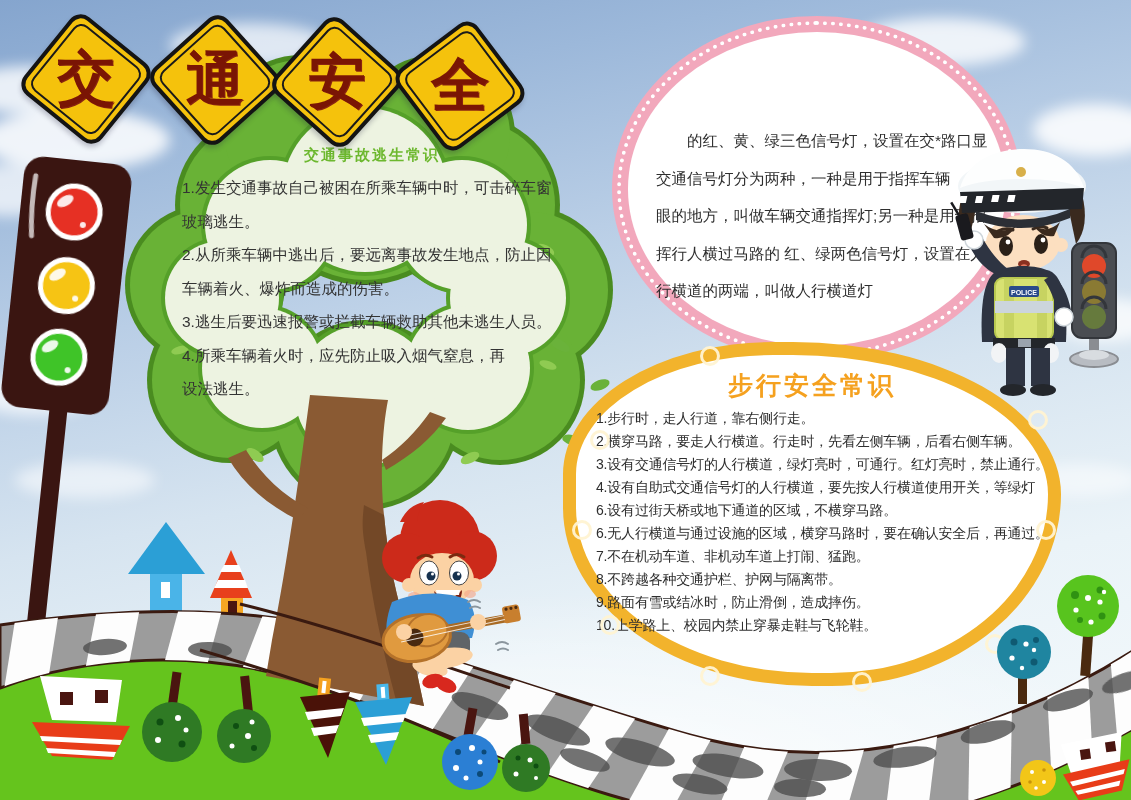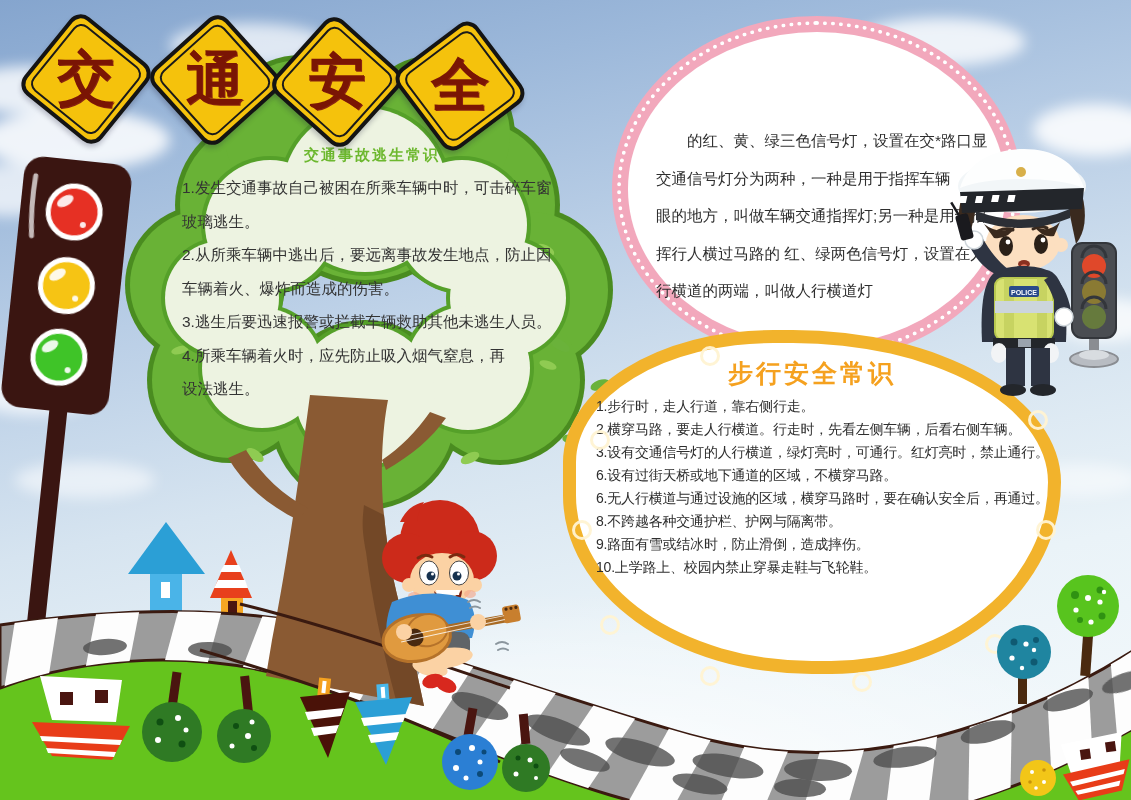--- a/index.html
+++ b/index.html
@@ -21,21 +21,21 @@
   
   .pink-bubble{position:absolute;left:612px;top:16px;width:410px;height:346px;background:#f2a8bc;border-radius:50%;z-index:2;}
   .pink-bubble .dots{position:absolute;inset:5px;border:4px dotted #fff;border-radius:50%;}
   .pink-bubble .inner{position:absolute;inset:16px;background:#fff;border-radius:50%;}
   .pink-title{position:absolute;left:0;right:0;top:68px;text-align:center;color:#e93a72;font-size:23px;font-weight:bold;letter-spacing:1px;}
   .pink-lines{position:absolute;left:44px;top:106px;width:340px;font-size:15.5px;line-height:37.5px;color:#2e2e2e;}
   .pink-lines .tline{white-space:nowrap;}
   .pink-lines .tline:first-child{text-indent:2em;}
 
   
-  .yellow-bubble{position:absolute;left:563px;top:330px;width:498px;height:344px;background:#fff;
+  .yellow-bubble{position:absolute;left:563px;top:342px;width:498px;height:344px;background:#fff;
     border:13px solid #f2b32c;border-radius:44% 56% 48% 52% / 40% 46% 58% 54%;box-sizing:border-box;z-index:3;}
   .yellow-title{position:absolute;left:0;right:0;top:14px;text-align:center;color:#f5a11f;font-size:25px;font-weight:bold;letter-spacing:3px;}
   .yellow-lines{position:absolute;left:20px;top:52px;width:462px;font-size:14px;line-height:23px;color:#2e2e2e;letter-spacing:-0.2px;}
   .yellow-lines .tline{white-space:nowrap;}
   .swirl{position:absolute;width:14px;height:14px;border:3px solid rgba(255,243,210,.95);border-radius:50%;z-index:3;}
 
   
   .sign{position:absolute;width:92px;height:92px;background:#f5c20c;border:4px solid #141414;border-radius:14px;
     display:flex;align-items:center;justify-content:center;z-index:5;box-shadow:2px 3px 5px rgba(30,30,60,.25);}
   .sign:after{content:"";position:absolute;inset:4px;border:2px solid #1a1a1a;border-radius:10px;}
@@ -382,22 +382,24 @@
         <div class="tline">行横道的两端，叫做人行横道灯</div>
       </div>
   </div>
 
   <div class="yellow-bubble">
     <div class="yellow-title">步行安全常识</div>
     <div class="yellow-lines">
         <div class="tline">1.步行时，走人行道，靠右侧行走。</div>
         <div class="tline">2.横穿马路，要走人行横道。行走时，先看左侧车辆，后看右侧车辆。</div>
         <div class="tline">3.设有交通信号灯的人行横道，绿灯亮时，可通行。红灯亮时，禁止通行。</div>
+        <div class="tline">4.设有自助式交通信号灯的人行横道，要先按人行横道使用开关，等绿灯</div>
         <div class="tline">6.设有过街天桥或地下通道的区域，不横穿马路。</div>
         <div class="tline">6.无人行横道与通过设施的区域，横穿马路时，要在确认安全后，再通过。</div>
+        <div class="tline">7.不在机动车道、非机动车道上打闹、猛跑。</div>
         <div class="tline">8.不跨越各种交通护栏、护网与隔离带。</div>
         <div class="tline">9.路面有雪或结冰时，防止滑倒，造成摔伤。</div>
         <div class="tline">10.上学路上、校园内禁止穿暴走鞋与飞轮鞋。</div>
       </div>
   </div>
   <div class="swirl" style="left:590px;top:430px;"></div>
   <div class="swirl" style="left:572px;top:520px;"></div>
   <div class="swirl" style="left:600px;top:615px;"></div>
   <div class="swirl" style="left:700px;top:666px;"></div>
   <div class="swirl" style="left:852px;top:672px;"></div>

